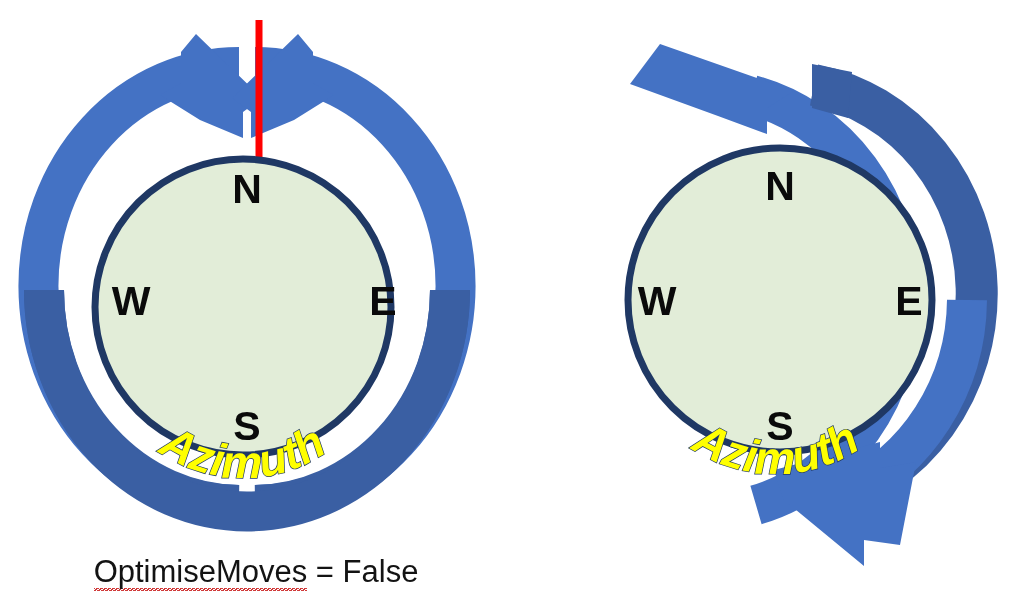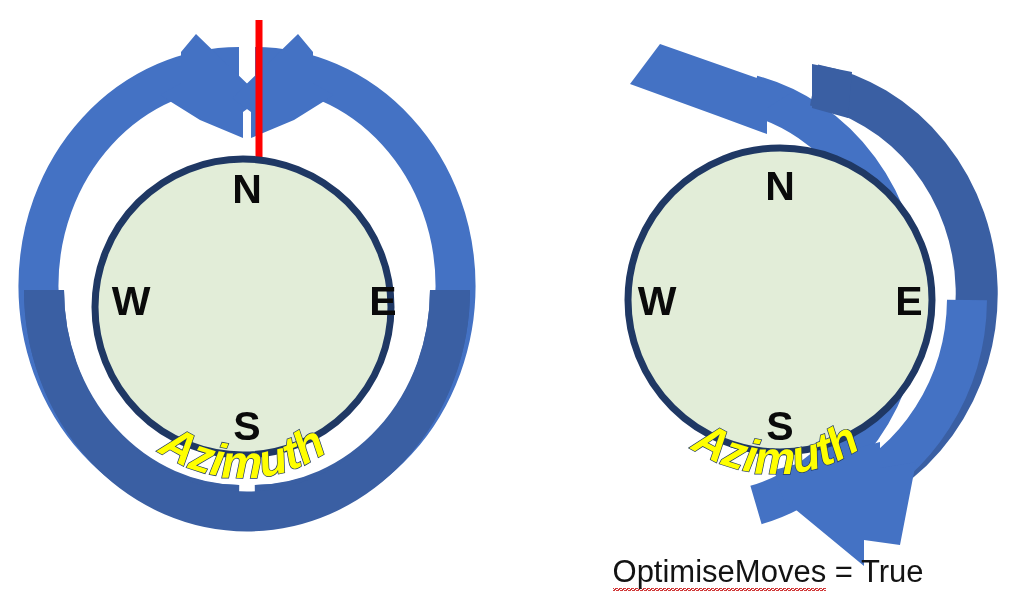--- a/index.html
+++ b/index.html
@@ -105,20 +105,21 @@
       <text x="247" y="203" text-anchor="middle" font-family="Liberation Sans, sans-serif" font-size="41" font-weight="bold" fill="#0A0A0A">N</text>
       <text x="383" y="315" text-anchor="middle" font-family="Liberation Sans, sans-serif" font-size="41" font-weight="bold" fill="#0A0A0A">E</text>
       <text x="247" y="440" text-anchor="middle" font-family="Liberation Sans, sans-serif" font-size="41" font-weight="bold" fill="#0A0A0A">S</text>
       <text x="131" y="315" text-anchor="middle" font-family="Liberation Sans, sans-serif" font-size="41" font-weight="bold" fill="#0A0A0A">W</text>
 
       <text font-family="Liberation Sans, sans-serif" font-size="46" font-style="italic" font-weight="bold" fill="#FFFF00" stroke="#1F3864" stroke-width="1.4" paint-order="stroke fill">
         <textPath href="#azimuth-arc-left" startOffset="50%" text-anchor="middle">Azimuth</textPath>
       </text>
     </svg>
 
+    <div class="caption"><span class="misspelled">OptimiseMoves</span><span> = False</span></div>
   </div>
 
   <div class="panel" id="panel-right">
 
     <svg class="diagram-svg" viewBox="0 0 512 613">
       <defs>
         <path id="azimuth-arc-right" d="M 112 322 A 152 152 0 0 0 416 322"></path>
       </defs>
 
       <g>
@@ -144,16 +145,15 @@
       <text x="268" y="200" text-anchor="middle" font-family="Liberation Sans, sans-serif" font-size="41" font-weight="bold" fill="#0A0A0A">N</text>
       <text x="397" y="315" text-anchor="middle" font-family="Liberation Sans, sans-serif" font-size="41" font-weight="bold" fill="#0A0A0A">E</text>
       <text x="268" y="440" text-anchor="middle" font-family="Liberation Sans, sans-serif" font-size="41" font-weight="bold" fill="#0A0A0A">S</text>
       <text x="145" y="315" text-anchor="middle" font-family="Liberation Sans, sans-serif" font-size="41" font-weight="bold" fill="#0A0A0A">W</text>
 
       <text font-family="Liberation Sans, sans-serif" font-size="46" font-style="italic" font-weight="bold" fill="#FFFF00" stroke="#1F3864" stroke-width="1.4" paint-order="stroke fill">
         <textPath href="#azimuth-arc-right" startOffset="50%" text-anchor="middle">Azimuth</textPath>
       </text>
     </svg>
 
-    <div class="caption"><span class="misspelled">OptimiseMoves</span><span> = True</span></div>
   </div>
 
 </div>
 
 </body></html>

